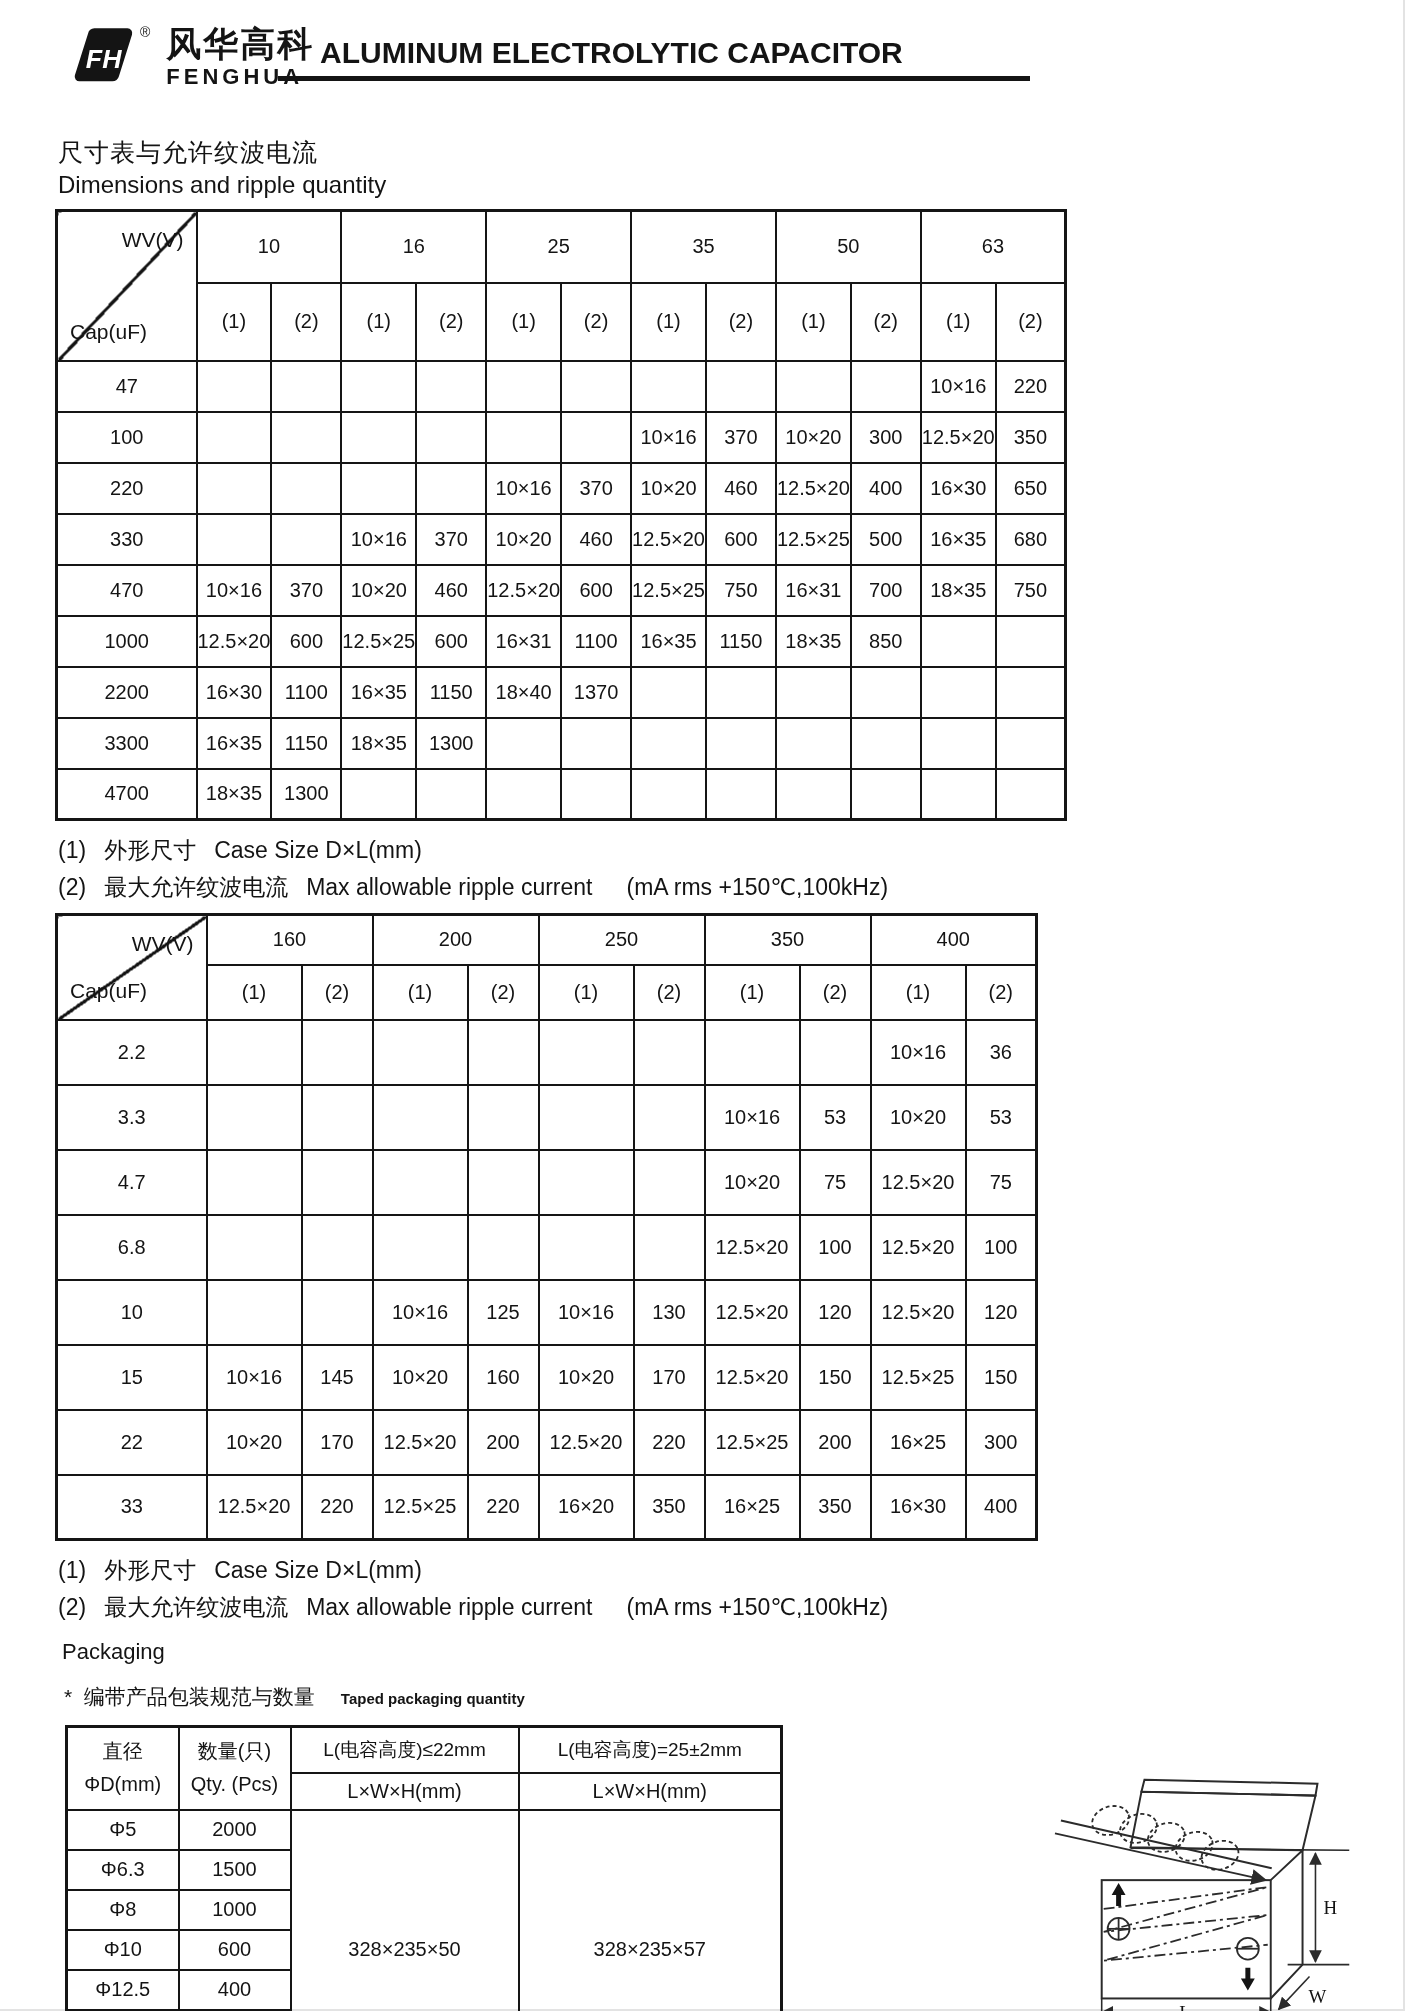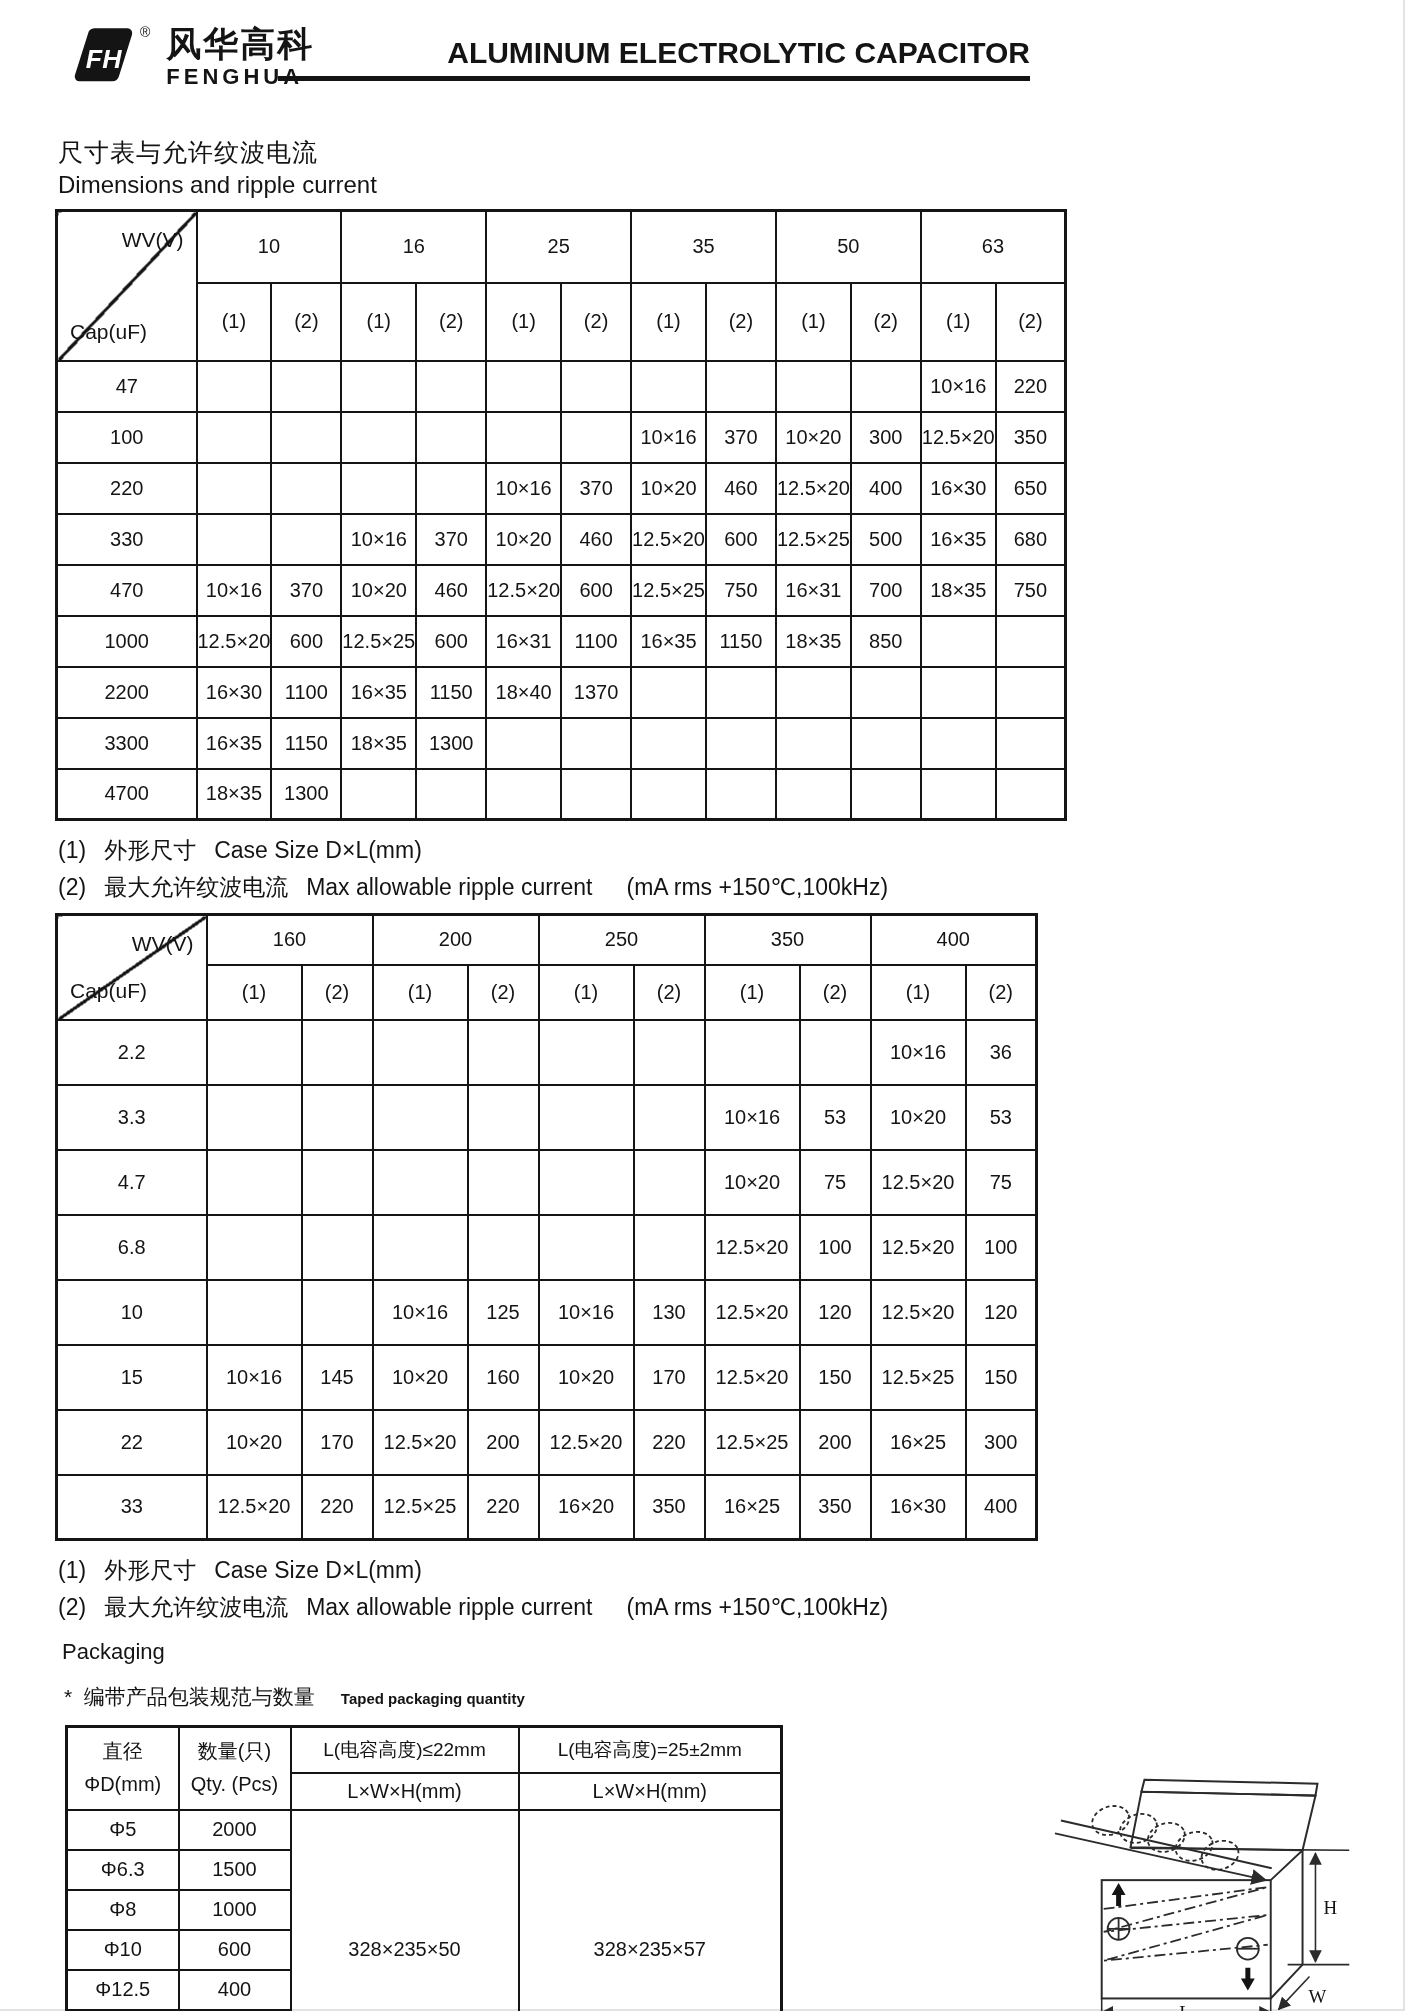--- a/index.html
+++ b/index.html
@@ -7,21 +7,21 @@
   body{background:#fff;color:#141414;font-family:"Liberation Sans","DejaVu Sans",sans-serif;position:relative}
   .page{position:absolute;inset:0;background:#fff;border-right:2px solid #e3e3e3;border-bottom:2px solid #e3e3e3}
 
   
   .hdr{position:relative;height:118px}
   .logo{position:absolute;left:72px;top:26px;display:flex;align-items:flex-start;gap:10px}
   .logo-mark{width:64px;height:58px}
   .reg{font-size:14px;position:relative;top:-2px;left:-6px}
   .brand-cn{font-size:35px;font-weight:bold;letter-spacing:2px;line-height:1.0}
   .brand-en{font-size:22px;font-weight:600;letter-spacing:4px;margin-top:3px}
-  .doc-title{position:absolute;left:320px;right:373px;top:36px;text-align:right;font-size:30px;font-weight:bold;white-space:nowrap}
+  .doc-title{position:absolute;left:320px;right:373px;top:36px;text-align:left;font-size:30px;font-weight:bold;white-space:nowrap}
   .hdr-rule{position:absolute;left:278px;right:373px;top:76px;height:5px;background:#141414}
 
   
   .sec-cn{margin:18px 0 2px 58px;font-size:25px;font-weight:normal;letter-spacing:1px}
   .sec-en{margin:0 0 10px 58px;font-size:24px}
 
   
   table.dtable{border-collapse:collapse;table-layout:fixed;margin-left:55px;border:3px solid #151515}
   table.dtable td{border:2.5px solid #151515;text-align:center;vertical-align:middle;font-size:20px;padding:0;overflow:hidden;white-space:nowrap}
   #t1 tr.h1{height:72px} #t1 tr.h2{height:78px} #t1 tr.dr{height:51px}
@@ -63,21 +63,21 @@
       <div>
         <div class="brand-cn">风华高科</div>
         <div class="brand-en">FENGHUA</div>
       </div>
     </div>
     <div class="doc-title">ALUMINUM ELECTROLYTIC CAPACITOR</div>
     <div class="hdr-rule"></div>
   </div>
 
   <div class="sec-cn">尺寸表与允许纹波电流</div>
-  <div class="sec-en">Dimensions and ripple current</div>
+  <div class="sec-en">Dimensions and ripple quantity</div>
 
   <table class="dtable" id="t1">
     <colgroup>
         <col style="width:140px">
         <col style="width:70px">
         <col style="width:70px">
         <col style="width:70px">
         <col style="width:70px">
         <col style="width:70px">
         <col style="width:70px">

